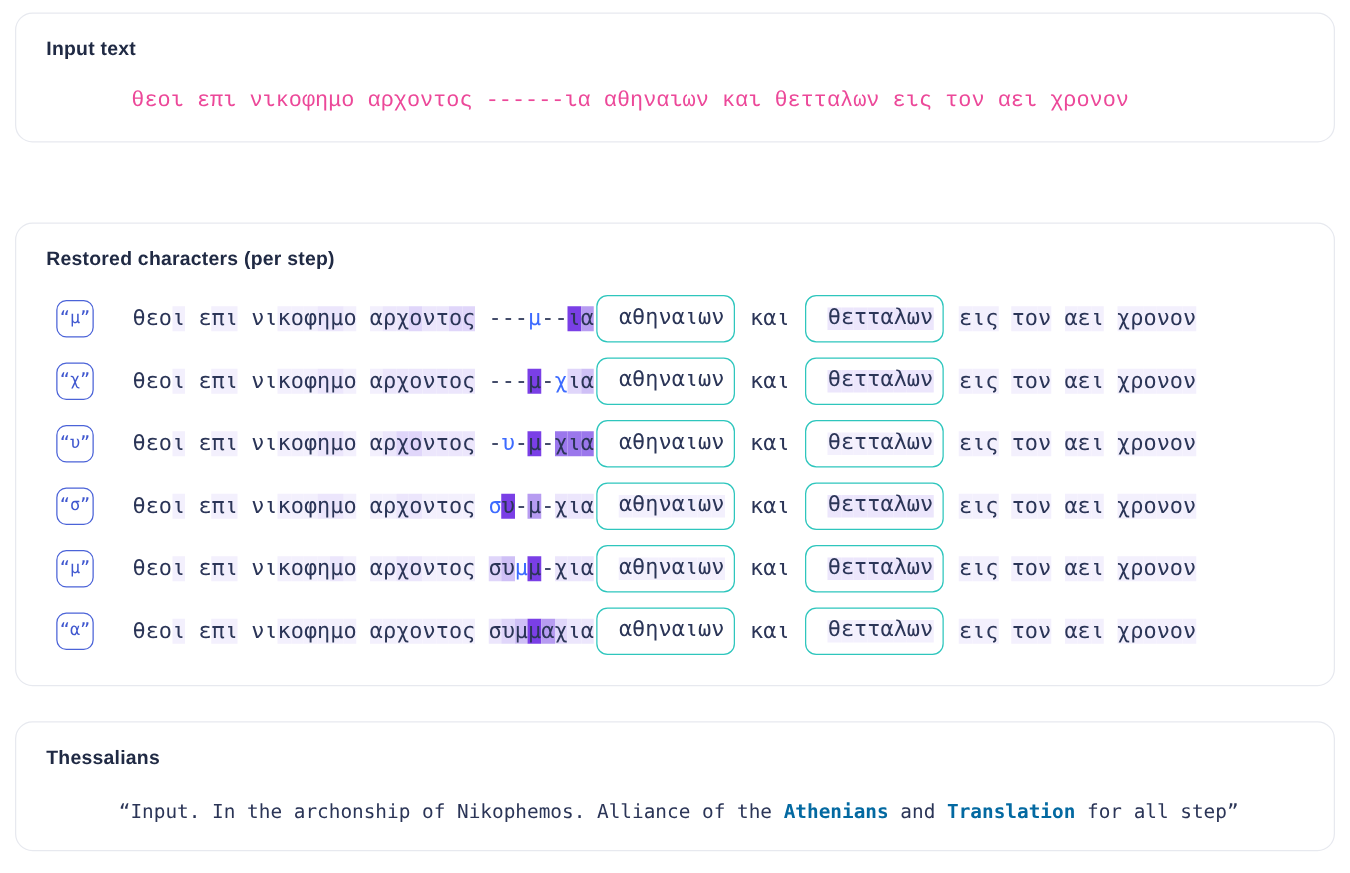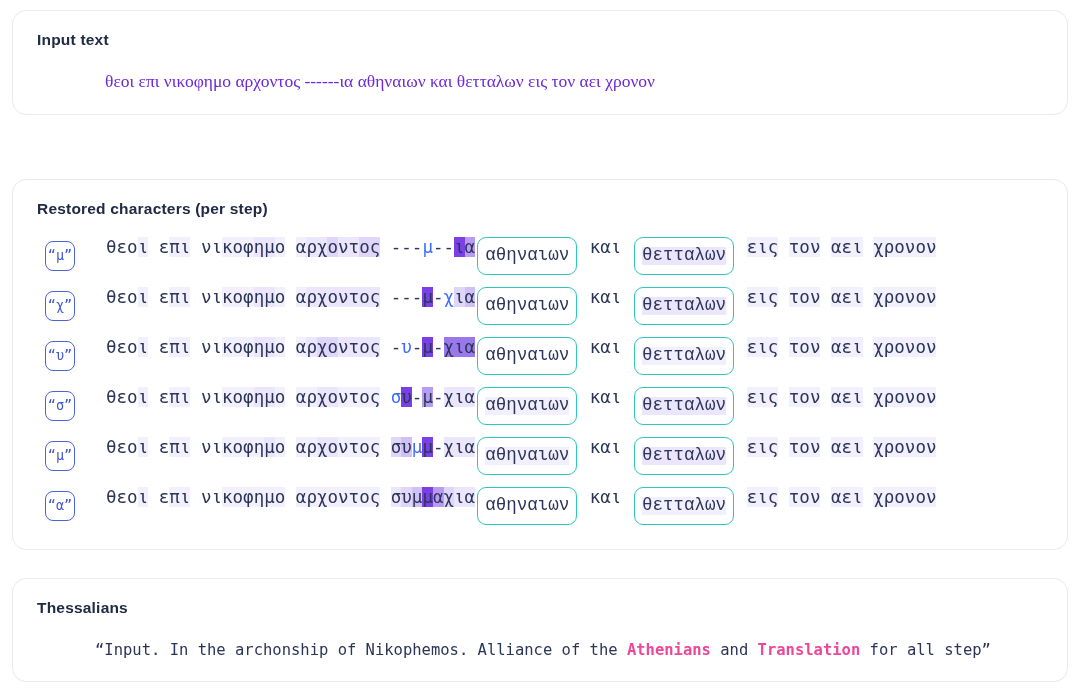--- a/index.html
+++ b/index.html
@@ -30,23 +30,23 @@
   }
   .card-title {
     font-family: "Liberation Sans", sans-serif;
     font-size: 15.5px;
     font-weight: 700;
     color: #202a44;
     letter-spacing: 0.2px;
     margin: 0 0 0 0;
   }
   .mono {
-    font-family: Liberation Serif, serif;
+    font-family: Liberation Mono, monospace;
     font-size: 17px;
-    color: #6d28d9;
+    color: #ec4899;
     white-space: pre;
     letter-spacing: 0px;
   }
   
   #input-card { padding: 20px 24px 22px 24px; }
   .input-line {
     margin-top: 22px;
     padding-left: 68px;
     font-size: 17.5px;
   }
@@ -79,30 +79,30 @@
     background: #ffffff;
     line-height: 1;
   }
   .step-text {
     margin-left: 31px;
     font-family: "DejaVu Sans Mono", "Liberation Mono", monospace;
     font-size: 17.5px;
     color: #2b3557;
     white-space: pre;
     display: flex;
+    align-items: center;
   }
   .seg { white-space: pre; display: inline-block; }
   .boxed {
     border: 1.7px solid #2ec6bd;
     border-radius: 9px;
-    padding: 9px 7px 9px 7px;
+    padding: 9px 7px 9px 17px;
     margin: 0 2px;
     display: inline-block;
     line-height: 1;
-    font-family: Liberation Mono, monospace;
   }
   
   .h0  { background: transparent; }
   .h1  { background: #f3f0fd; }
   .h2  { background: #ece6fc; }
   .h3  { background: #e0d6fa; }
   .h4  { background: #cfc0f6; }
   .h5  { background: #b79cf1; }
   .h6  { background: #9b77ec; }
   .h8  { background: #7a3fe6; }
@@ -110,21 +110,21 @@
   
   #translation-card { padding: 20px 24px 22px 24px; }
   .trans-line {
     margin-top: 24px;
     padding-left: 58px;
     font-size: 15.5px;
     color: #2b3557;
     font-family: "DejaVu Sans Mono", "Liberation Mono", monospace;
     white-space: pre;
   }
-  .trans-line b { font-weight: 700; color: #ec4899; }
+  .trans-line b { font-weight: 700; color: #0369a1; }
 </style>
 </head>
 <body>
 
 <div class="page">
 
   <div class="card" id="input-card">
     <div class="card-title">Input text</div>
     <div class="mono input-line">θεοι επι νικοφημο αρχοντος ------ια αθηναιων και θετταλων εις τον αει χρονον</div>
   </div>

